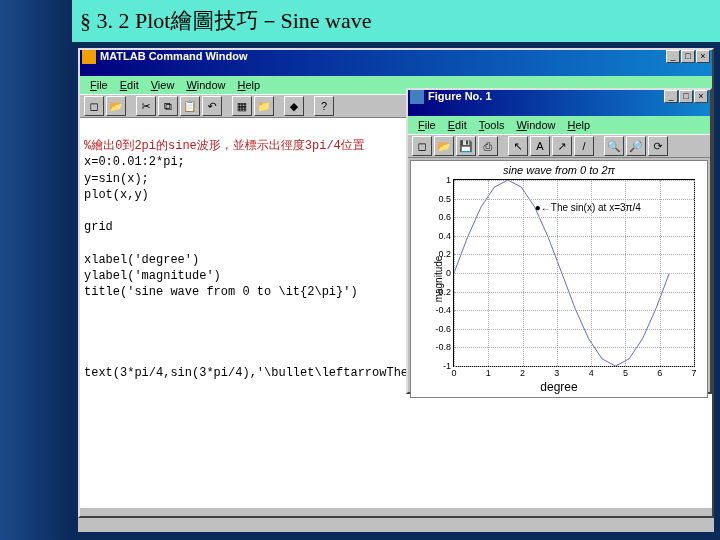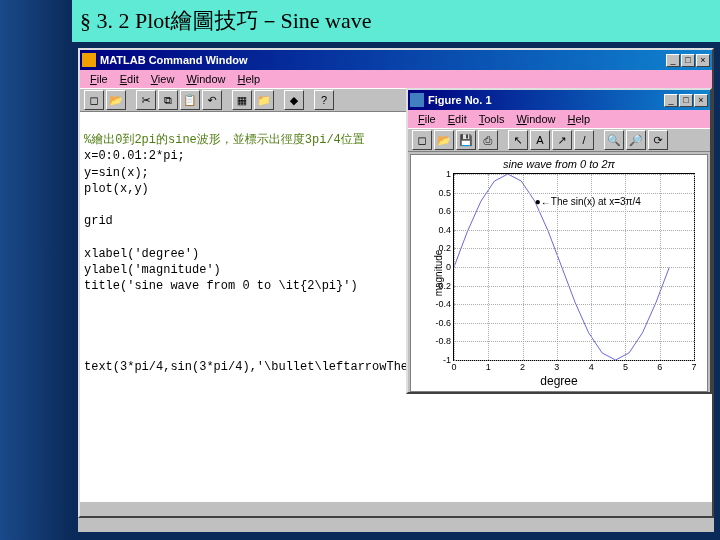--- a/index.html
+++ b/index.html
@@ -1,33 +1,33 @@
 <!DOCTYPE html>
 <html><head>
 <meta charset="utf-8">
 <style>
   * { box-sizing: border-box; margin: 0; padding: 0; }
   body { width: 720px; height: 540px; background: #0a2a5a; font-family: "MS Sans Serif", Arial, sans-serif; font-size: 11px; overflow: hidden; position: relative; }
   .slide-title { color: #000; background: #5eead4; font-family: "Times New Roman", serif; font-size: 22px; padding: 6px 12px 6px 80px; border-bottom: 2px solid #0a2a5a; }
   .left-decor { position: absolute; left: 0; top: 0; width: 72px; height: 540px; background: linear-gradient(90deg,#1a4a8a,#0a2a5a); z-index: 0; }
   .desktop { position: absolute; left: 78px; top: 48px; width: 636px; height: 484px; background: #c0c0c0; }
   .window { position: absolute; background: #c0c0c0; border: 2px solid; border-color: #dfdfdf #404040 #404040 #dfdfdf; }
-  .titlebar { height: 20px; background: linear-gradient(90deg,#000080,#1084d0); color: #fff; display: flex; align-items: center; padding: 0 2px; }
+  .titlebar { height: 26px; background: linear-gradient(90deg,#000080,#1084d0); color: #fff; display: flex; padding: 0 2px; }
   .titlebar-icon { width: 14px; height: 14px; background: #f0a000; margin-right: 4px; }
   .titlebar-text { flex: 1; font-size: 11px; font-weight: bold; }
   .titlebar-btns { display: flex; gap: 1px; }
   .titlebar-btn { width: 14px; height: 13px; background: #c0c0c0; border: 1px solid; border-color: #fff #404040 #404040 #fff; font-size: 9px; line-height: 10px; text-align: center; font-family: Arial; color: #000; cursor: default; }
-  .menubar { height: 18px; background: #f9a8d4; display: flex; align-items: center; padding: 0 4px; gap: 0; }
+  .menubar { height: 18px; background: #86efac; display: flex; align-items: center; padding: 0 4px; gap: 0; }
   .menu-item { padding: 1px 6px; font-size: 11px; cursor: default; }
   .menu-item u { text-decoration: underline; }
   .toolbar { height: 24px; background: #c0c0c0; border-top: 1px solid #fff; border-bottom: 1px solid #808080; display: flex; align-items: center; padding: 0 4px; gap: 2px; }
   .tool-btn { width: 20px; height: 20px; background: #c0c0c0; border: 1px solid; border-color: #fff #404040 #404040 #fff; display: flex; align-items: center; justify-content: center; font-size: 11px; cursor: default; }
   .tool-sep { width: 6px; }
   .cmd-content { background: #fff; color: #000; font-family: "Courier New", monospace; font-size: 12px; padding: 4px; white-space: pre; line-height: 1.35; overflow: auto; }
-  .cmd-green { color: #4d7c0f; }
+  .cmd-green { color: #b91c1c; }
   .statusbar { height: 18px; background: #c0c0c0; border-top: 1px solid #808080; display: flex; align-items: center; padding: 0 4px; font-size: 11px; }
   .status-cell { border: 1px solid; border-color: #808080 #fff #fff #808080; padding: 0 6px; height: 15px; line-height: 13px; }
   .status-spacer { flex: 1; }
   .figure-content { background: #fff; border: 1px solid #808080; position: relative; }
   .chart-title { text-align: center; font-size: 11px; font-style: italic; padding: 3px 0 0 0; }
   .chart-area { position: absolute; left: 42px; top: 18px; right: 12px; bottom: 30px; border: 1px solid #000; }
   .ylabel { position: absolute; left: 4px; top: 50%; transform: translateY(-50%) rotate(-90deg); transform-origin: center; font-size: 10px; }
   .xlabel { position: absolute; bottom: 3px; left: 50%; transform: translateX(-50%); font-size: 12px; }
   .tick-y { position: absolute; right: 100%; font-size: 9px; transform: translateY(-50%); padding-right: 3px; }
   .tick-x { position: absolute; top: 100%; font-size: 9px; transform: translateX(-50%); padding-top: 2px; }

